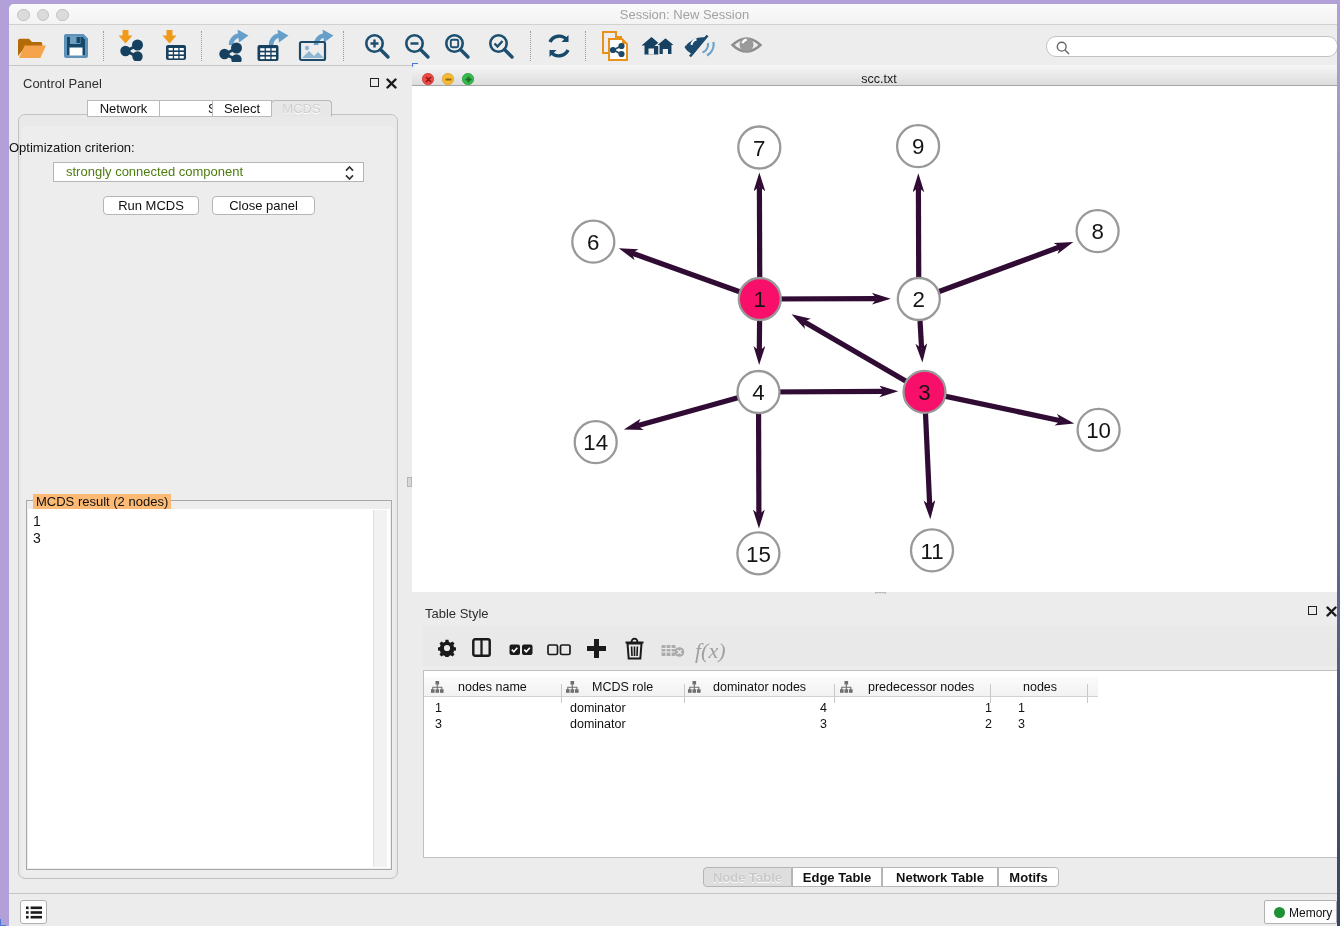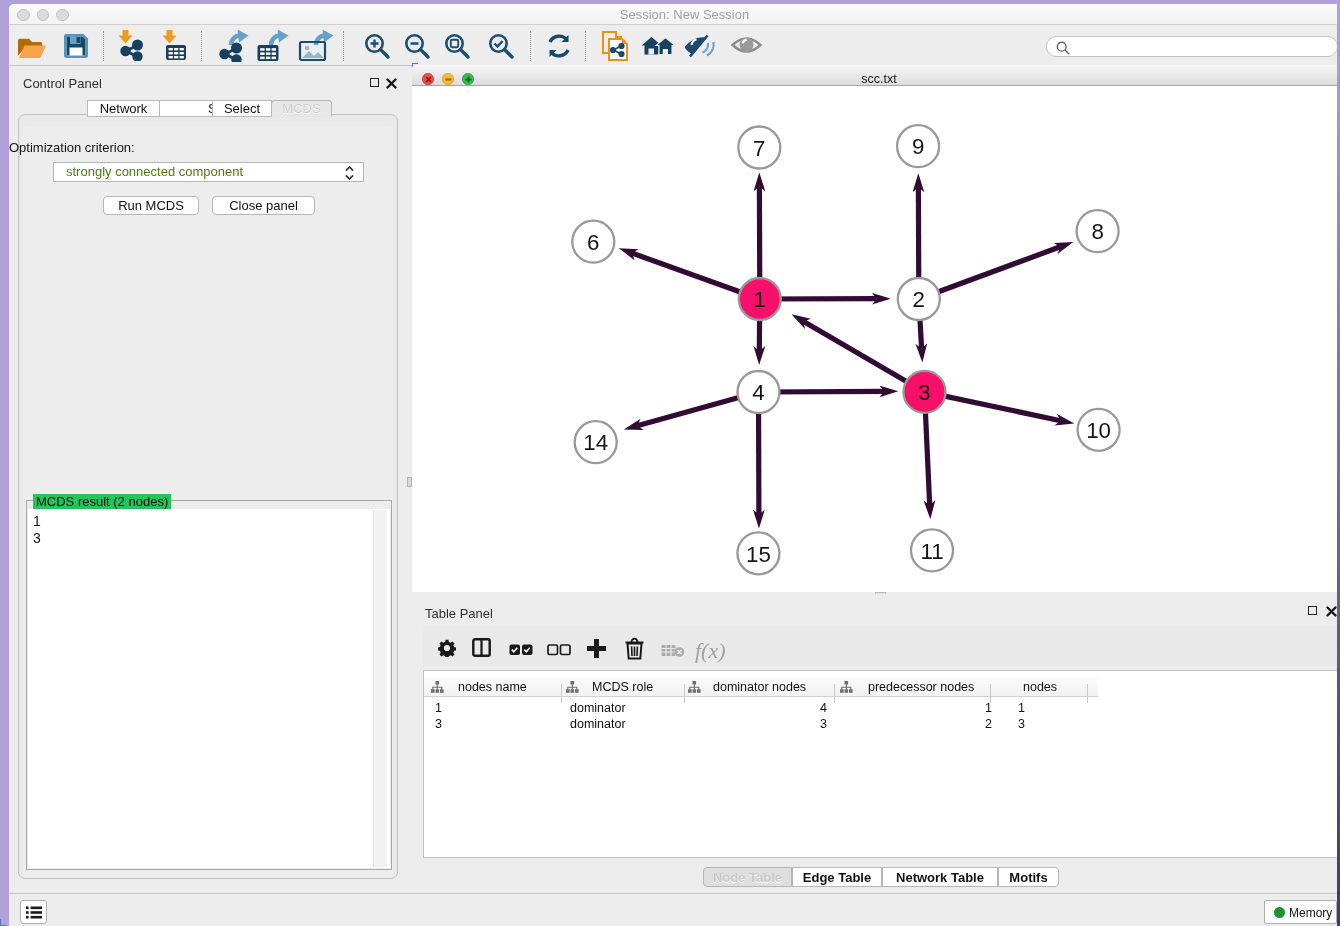--- a/index.html
+++ b/index.html
@@ -21,21 +21,21 @@
   #cp-head { position:absolute; left:0; top:62px; width:397px; height:35px; background:#ececec; }
   #cp-title { position:absolute; left:14px; top:10px; font-size:13px; color:#2e2e2e; }
   .sq-ico { position:absolute; width:9px; height:9px; border:1.5px solid #222; background:transparent; }
   #cp-panel { position:absolute; left:9px; top:110px; width:380px; height:765px; background:#e9e9e9; border:1px solid #c2c2c2; border-radius:7px; }
   #cp-inner { position:absolute; left:13px; top:122px; width:372px; height:751px; background:#ededed; border-radius:5px; }
   .tab { position:absolute; top:96px; height:17px; background:#fff; border:1px solid #b9b9b9; font-size:13px; color:#111; text-align:center; line-height:16px; }
   #optlabel { position:absolute; left:0; top:136px; width:398px; text-align:left; font-size:13px; color:#111; }
   #dropdown { position:absolute; left:44px; top:158px; width:311px; height:20px; background:#fff; border:1px solid #b5b5b5; border-radius:0; font-size:13px; color:#4d7c0f; line-height:18px; padding-left:12px; }
   .btn { position:absolute; top:192px; height:19px; background:#fff; border:1px solid #b5b5b5; border-radius:4px; font-size:13px; color:#111; text-align:center; line-height:17px; }
   #fieldset { position:absolute; left:17px; top:496px; width:366px; height:370px; border:1px solid #a8a8a8; }
-  #legend { position:absolute; left:24px; top:490px; padding:0 3px; background:#22c55e; font-size:13px; color:#111;text-align:right; }
+  #legend { position:absolute; left:24px; top:490px; padding:0 3px; background:#fdba74; font-size:13px; color:#111;text-align:right; }
   #resultbox { position:absolute; left:19px; top:505px; width:362px; height:359px; background:#fff; }
   #res-scroll { position:absolute; left:345px; top:1px; width:14px; height:357px; background:#f2f2f2; border-left:1px solid #e0e0e0; }
   
   #netwin { position:absolute; left:403px; top:61px; width:934px; height:527px; }
   #net-title { position:absolute; left:0; top:0; width:934px; height:21px; background:linear-gradient(#f6f6f6,#dcdcdc); border-bottom:1px solid #a5a5a5; border-radius:4px 4px 0 0; }
   .mtl { position:absolute; top:8px; width:11.5px; height:11.5px; border-radius:50%; }
   #net-name { position:absolute; top:7px; width:100%; text-align:center; font-size:12.5px; color:#1a1a1a; }
   #canvas { position:absolute; left:0; top:21px; width:934px; height:506px; background:#fff; }
   
   #tablepanel { position:absolute; left:403px; top:590px; width:934px; height:301px; background:#ececec; }
@@ -340,21 +340,21 @@
           <text x="686.6" y="352.0">10</text>
           <text x="520" y="472.6">11</text>
           <text x="183.7" y="364.4">14</text>
           <text x="346.4" y="475.5">15</text>
         </g>
       </svg>
     </div>
   </div>
 
   <div id="tablepanel">
-    <div id="tp-title">Table Panel</div>
+    <div id="tp-title">Table Style</div>
     <div class="sq-ico" style="left:896px; top:12px;"></div>
     <svg class="abs" style="left:914px; top:12px;" width="11" height="11" viewBox="0 0 11 11">
         <path d="M1.5,1.5 L9.5,9.5 M9.5,1.5 L1.5,9.5" stroke="#1a1a1a" stroke-width="2.4" stroke-linecap="round"></path>
       </svg>
     <div id="tp-toolbar"></div>
 
     <svg class="abs" style="left:26px; top:45px;" width="18" height="18" viewBox="0 0 22 22">
       <path fill="#1a1a1a" d="M9.2,1 h3.6 l0.5,2.6 a7.6,7.6 0 0 1 2.2,0.9 l2.2,-1.5 l2.5,2.5 l-1.5,2.2 a7.6,7.6 0 0 1 0.9,2.2 l2.6,0.5 v3.6 l-2.6,0.5 a7.6,7.6 0 0 1 -0.9,2.2 l1.5,2.2 l-2.5,2.5 l-2.2,-1.5 a7.6,7.6 0 0 1 -2.2,0.9 l-0.5,2.6 h-3.6 l-0.5,-2.6 a7.6,7.6 0 0 1 -2.2,-0.9 l-2.2,1.5 l-2.5,-2.5 l1.5,-2.2 a7.6,7.6 0 0 1 -0.9,-2.2 l-2.6,-0.5 v-3.6 l2.6,-0.5 a7.6,7.6 0 0 1 0.9,-2.2 l-1.5,-2.2 l2.5,-2.5 l2.2,1.5 a7.6,7.6 0 0 1 2.2,-0.9 z M11,7.2 a3.8,3.8 0 1 0 0,7.6 a3.8,3.8 0 1 0 0,-7.6 z"></path>
     </svg>
 

